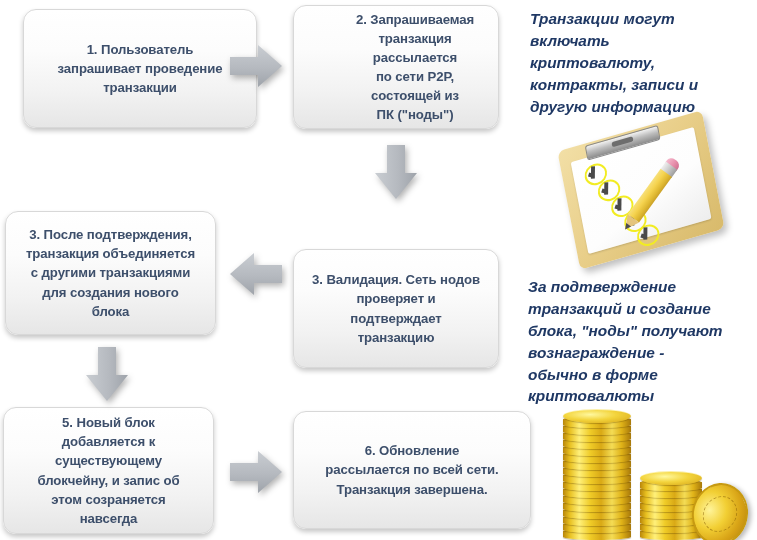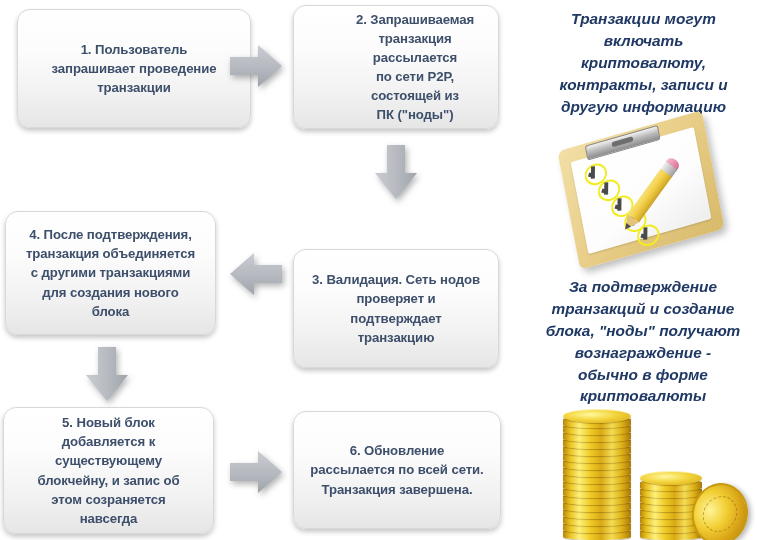--- a/index.html
+++ b/index.html
@@ -45,21 +45,20 @@
   }
 
   
   .note {
     position: absolute;
     color: #1f3864;
     font-weight: bold;
     font-style: italic;
     font-size: 15.4px;
     line-height: 1.42;
-    text-align: center;
     white-space: pre-line;
   }
 
   
   .clipboard-wrap {
     position: absolute;
     left: 548px;
     top: 128px;
     width: 205px;
     height: 128px;
@@ -213,58 +212,58 @@
     position: absolute;
     left: 9px; top: 11px;
     right: 9px; bottom: 11px;
     border-radius: 50%;
     border: 1px dashed rgba(140,100,10,0.55);
   }
 </style>
 </head>
 <body>
 
-<div class="pbox" style="left:17px; top:9px; width:234px; height:119px;">
+<div class="pbox" style="left:23px; top:9px; width:234px; height:119px;">
   <div class="ptext">1. Пользователь
 запрашивает проведение
 транзакции</div>
 </div>
 
 <div class="pbox" style="left:293px; top:5px; width:206px; height:124px;padding-left:48px;">
   <div class="ptext">2. Запрашиваемая
 транзакция рассылается
 по сети P2P, состоящей из
 ПК ("ноды")</div>
 </div>
 
 <div class="pbox" style="left:293px; top:213px; width:206px; height:119px;margin-top:36px;">
   <div class="ptext">3. Валидация. Сеть нодов
 проверяет и
 подтверждает
 транзакцию</div>
 </div>
 
 <div class="pbox" style="left:5px; top:211px; width:211px; height:124px;">
-  <div class="ptext">4. После подтверждения,
+  <div class="ptext">3. После подтверждения,
 транзакция объединяется
 с другими транзакциями
 для создания нового
 блока</div>
 </div>
 
 <div class="pbox" style="left:3px; top:407px; width:211px; height:127px;">
   <div class="ptext">5. Новый блок
 добавляется к
 существующему
 блокчейну, и запис об
 этом созраняется
 навсегда</div>
 </div>
 
-<div class="pbox" style="left:293px; top:411px; width:208px; height:118px;">
+<div class="pbox" style="left:293px; top:411px; width:238px; height:118px;">
   <div class="ptext">6. Обновление
 рассылается по всей сети.
 Транзакция завершена.</div>
 </div>
 
 <div class="arrow" style="left:228px; top:42px; width:56px; height:48px;">
   <svg width="56" height="48" viewBox="0 0 56 48">
     <defs>
       <linearGradient id="agR1" x1="0" y1="0" x2="0" y2="1">
         <stop offset="0%" stop-color="#c9cdd2"></stop>

